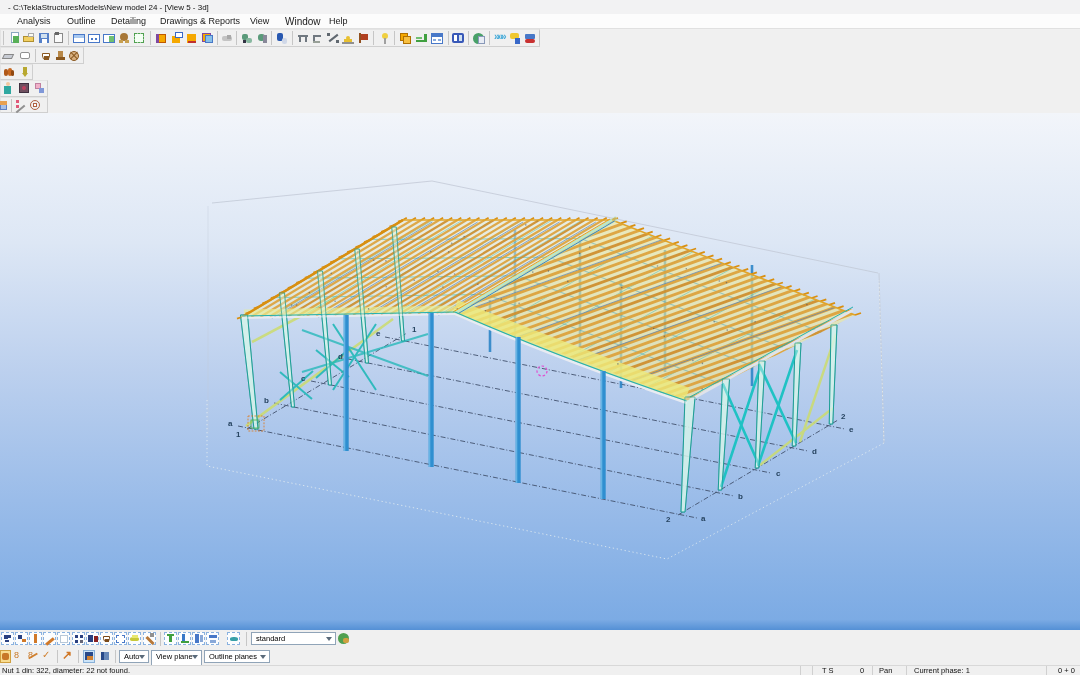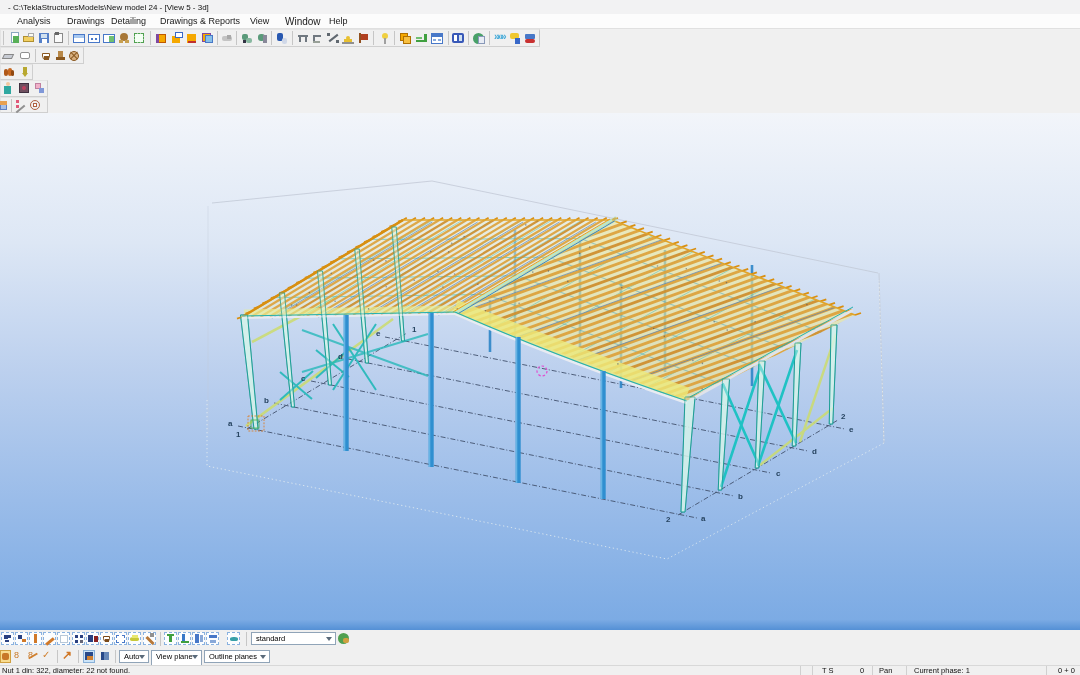--- a/index.html
+++ b/index.html
@@ -8,21 +8,21 @@
 .sep{position:absolute;width:1px;background:#c6c6c6}
 .g3{border:1px solid #e4e4e4;border-bottom-color:#cfcfcf;border-right-color:#cfcfcf;background:#f0f0f0}
 .cmb{position:absolute;background:#fff;border:1px solid #90a4b8;font-size:7.5px;color:#000;line-height:11px;padding-left:4px}
 .cmb:after{content:"";position:absolute;right:3px;top:4px;border-left:3px solid transparent;border-right:3px solid transparent;border-top:4px solid #5a6a7a}
 </style></head><body>
 <div id="stage">
 <div class="abs" style="left:0;top:0;width:1080px;height:14px;background:#f2f2f3"></div>
 <div class="abs" style="left:8px;top:2.5px;font-size:8px;color:#101010">- C:\TeklaStructuresModels\New model 24 - [View 5 - 3d]</div>
 <div class="abs" style="left:0;top:14px;width:1080px;height:14px;background:#fcfcfc"></div>
 <div class="abs" style="left:17px;top:16px;font-size:9px;color:#1a1a1a">Analysis</div>
-<div class="abs" style="left:67px;top:16px;font-size:9px;color:#1a1a1a">Drawings</div>
+<div class="abs" style="left:67px;top:16px;font-size:9px;color:#1a1a1a">Outline</div>
 <div class="abs" style="left:111px;top:16px;font-size:9px;color:#1a1a1a">Detailing</div>
 <div class="abs" style="left:160px;top:16px;font-size:9px;color:#1a1a1a">Drawings &amp; Reports</div>
 <div class="abs" style="left:250px;top:16px;font-size:9px;color:#1a1a1a">View</div>
 <div class="abs" style="left:285px;top:16px;font-size:10px;color:#1a1a1a">Window</div>
 <div class="abs" style="left:329px;top:16px;font-size:9px;color:#1a1a1a">Help</div>
 <div class="abs" style="left:0;top:28px;width:1080px;height:85px;background:#f0f0f0;border-top:1px solid #e0e0e0"></div>
 <div class="abs g3" style="left:0;top:29px;width:540px;height:18px"></div>
 <div class="abs g3" style="left:0;top:47px;width:84px;height:17px"></div>
 <div class="abs g3" style="left:0;top:64px;width:33px;height:16px"></div>
 <div class="abs g3" style="left:0;top:80px;width:48px;height:17px"></div>

